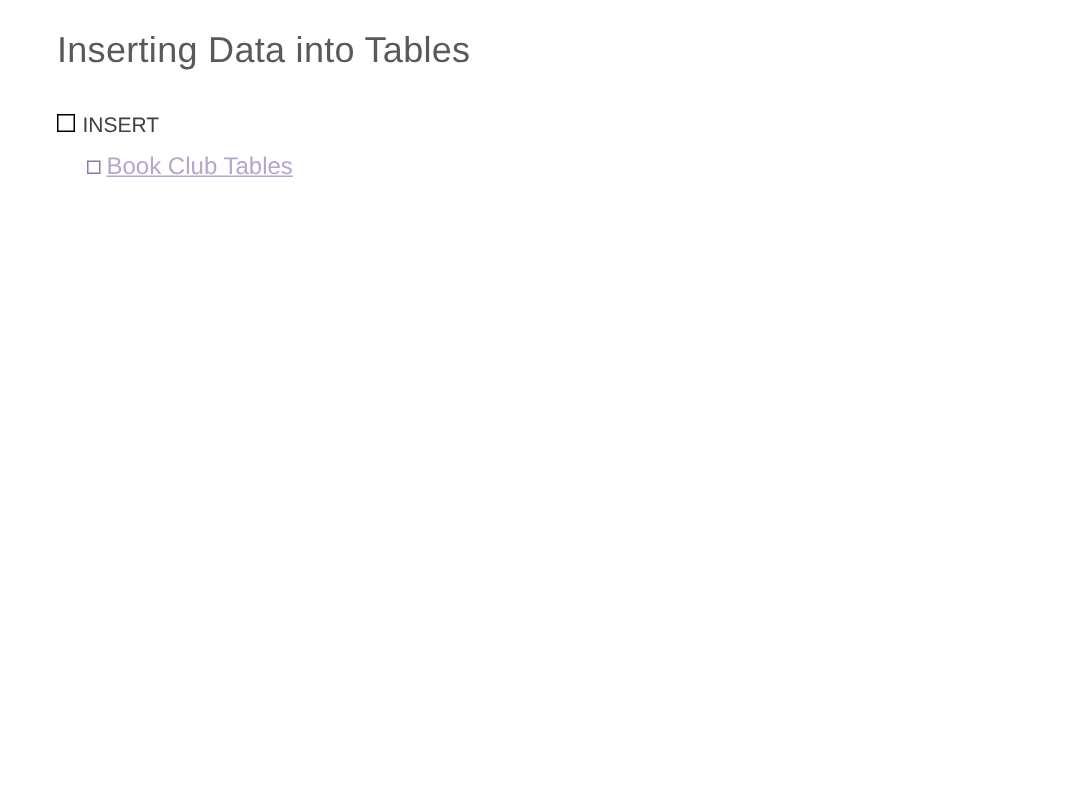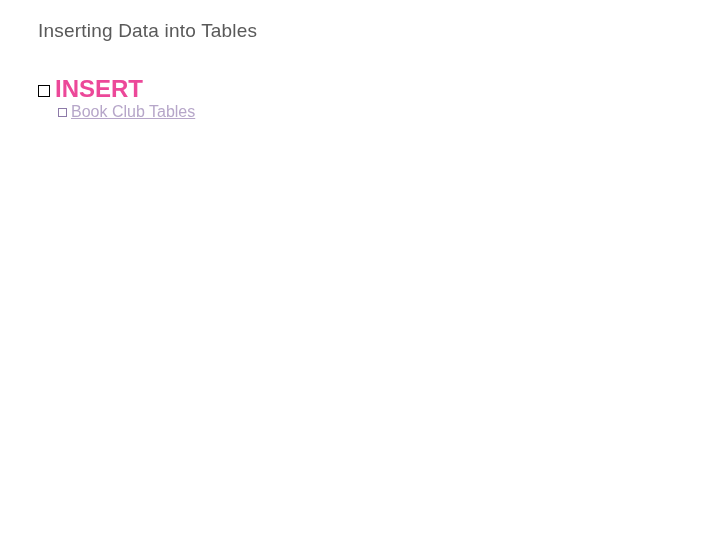--- a/index.html
+++ b/index.html
@@ -15,32 +15,31 @@
   .slide {
     position: relative;
     width: 720px;
     height: 540px;
     box-sizing: border-box;
   }
   .title {
     position: absolute;
     left: 38px;
     top: 20px;
-    font-size: 19px;
+    font-size: 24px;
     font-weight: 400;
     color: #595959;
     letter-spacing: 0.2px;
   }
   .bullet-l1 {
     position: absolute;
     left: 38px;
     top: 75px;
-    font-size: 24px;
-    color: #ec4899;
-    font-weight: bold;
+    font-size: 14px;
+    color: #404040;
   }
   .bullet-l1 .sq {
     display: inline-block;
     width: 12px;
     height: 12px;
     border: 1.5px solid #000000;
     box-sizing: border-box;
     margin-right: 5px;
     vertical-align: 0px;
   }

